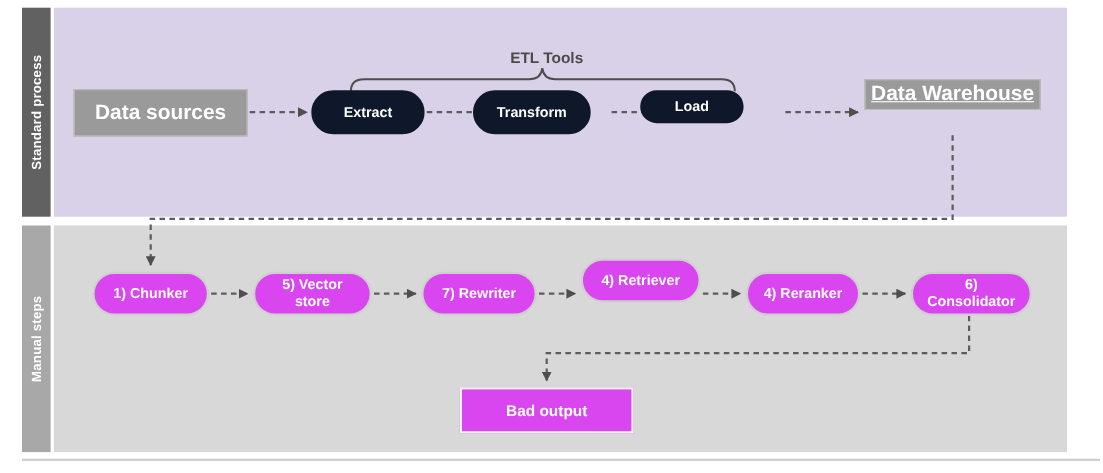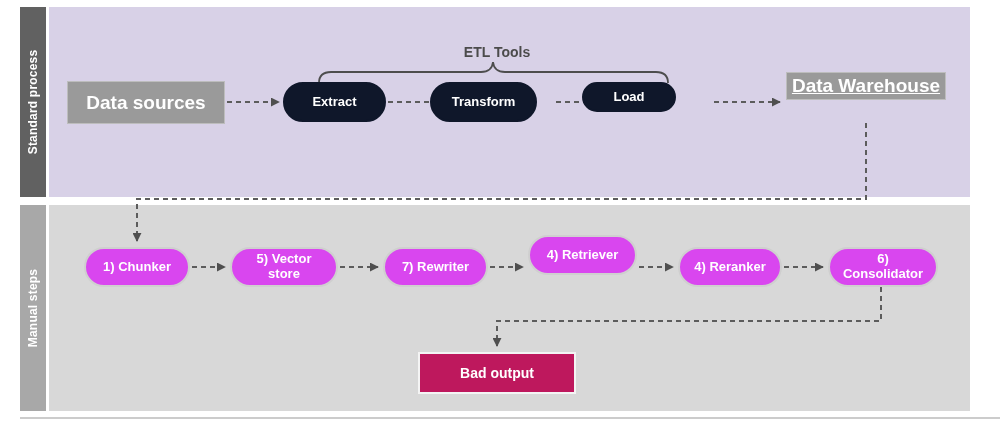--- a/index.html
+++ b/index.html
@@ -61,21 +61,21 @@
     border-radius: 20px;
     font-size: 13px;
   }
   .pill-gray {
     background: #d946ef;
     border: 2px solid #cfcfcf;
     border-radius: 20px;
     font-size: 13px;
   }
   .output-box {
-    background: #be185d;
+    background: #d946ef;
     border: 2px solid #f4f4f4;
     font-size: 14px;
   }
   #connectors {
     position: absolute;
     left: 0; top: 0;
     width: 1003px;
     height: 430px;
     z-index: 2;
     pointer-events: none;

